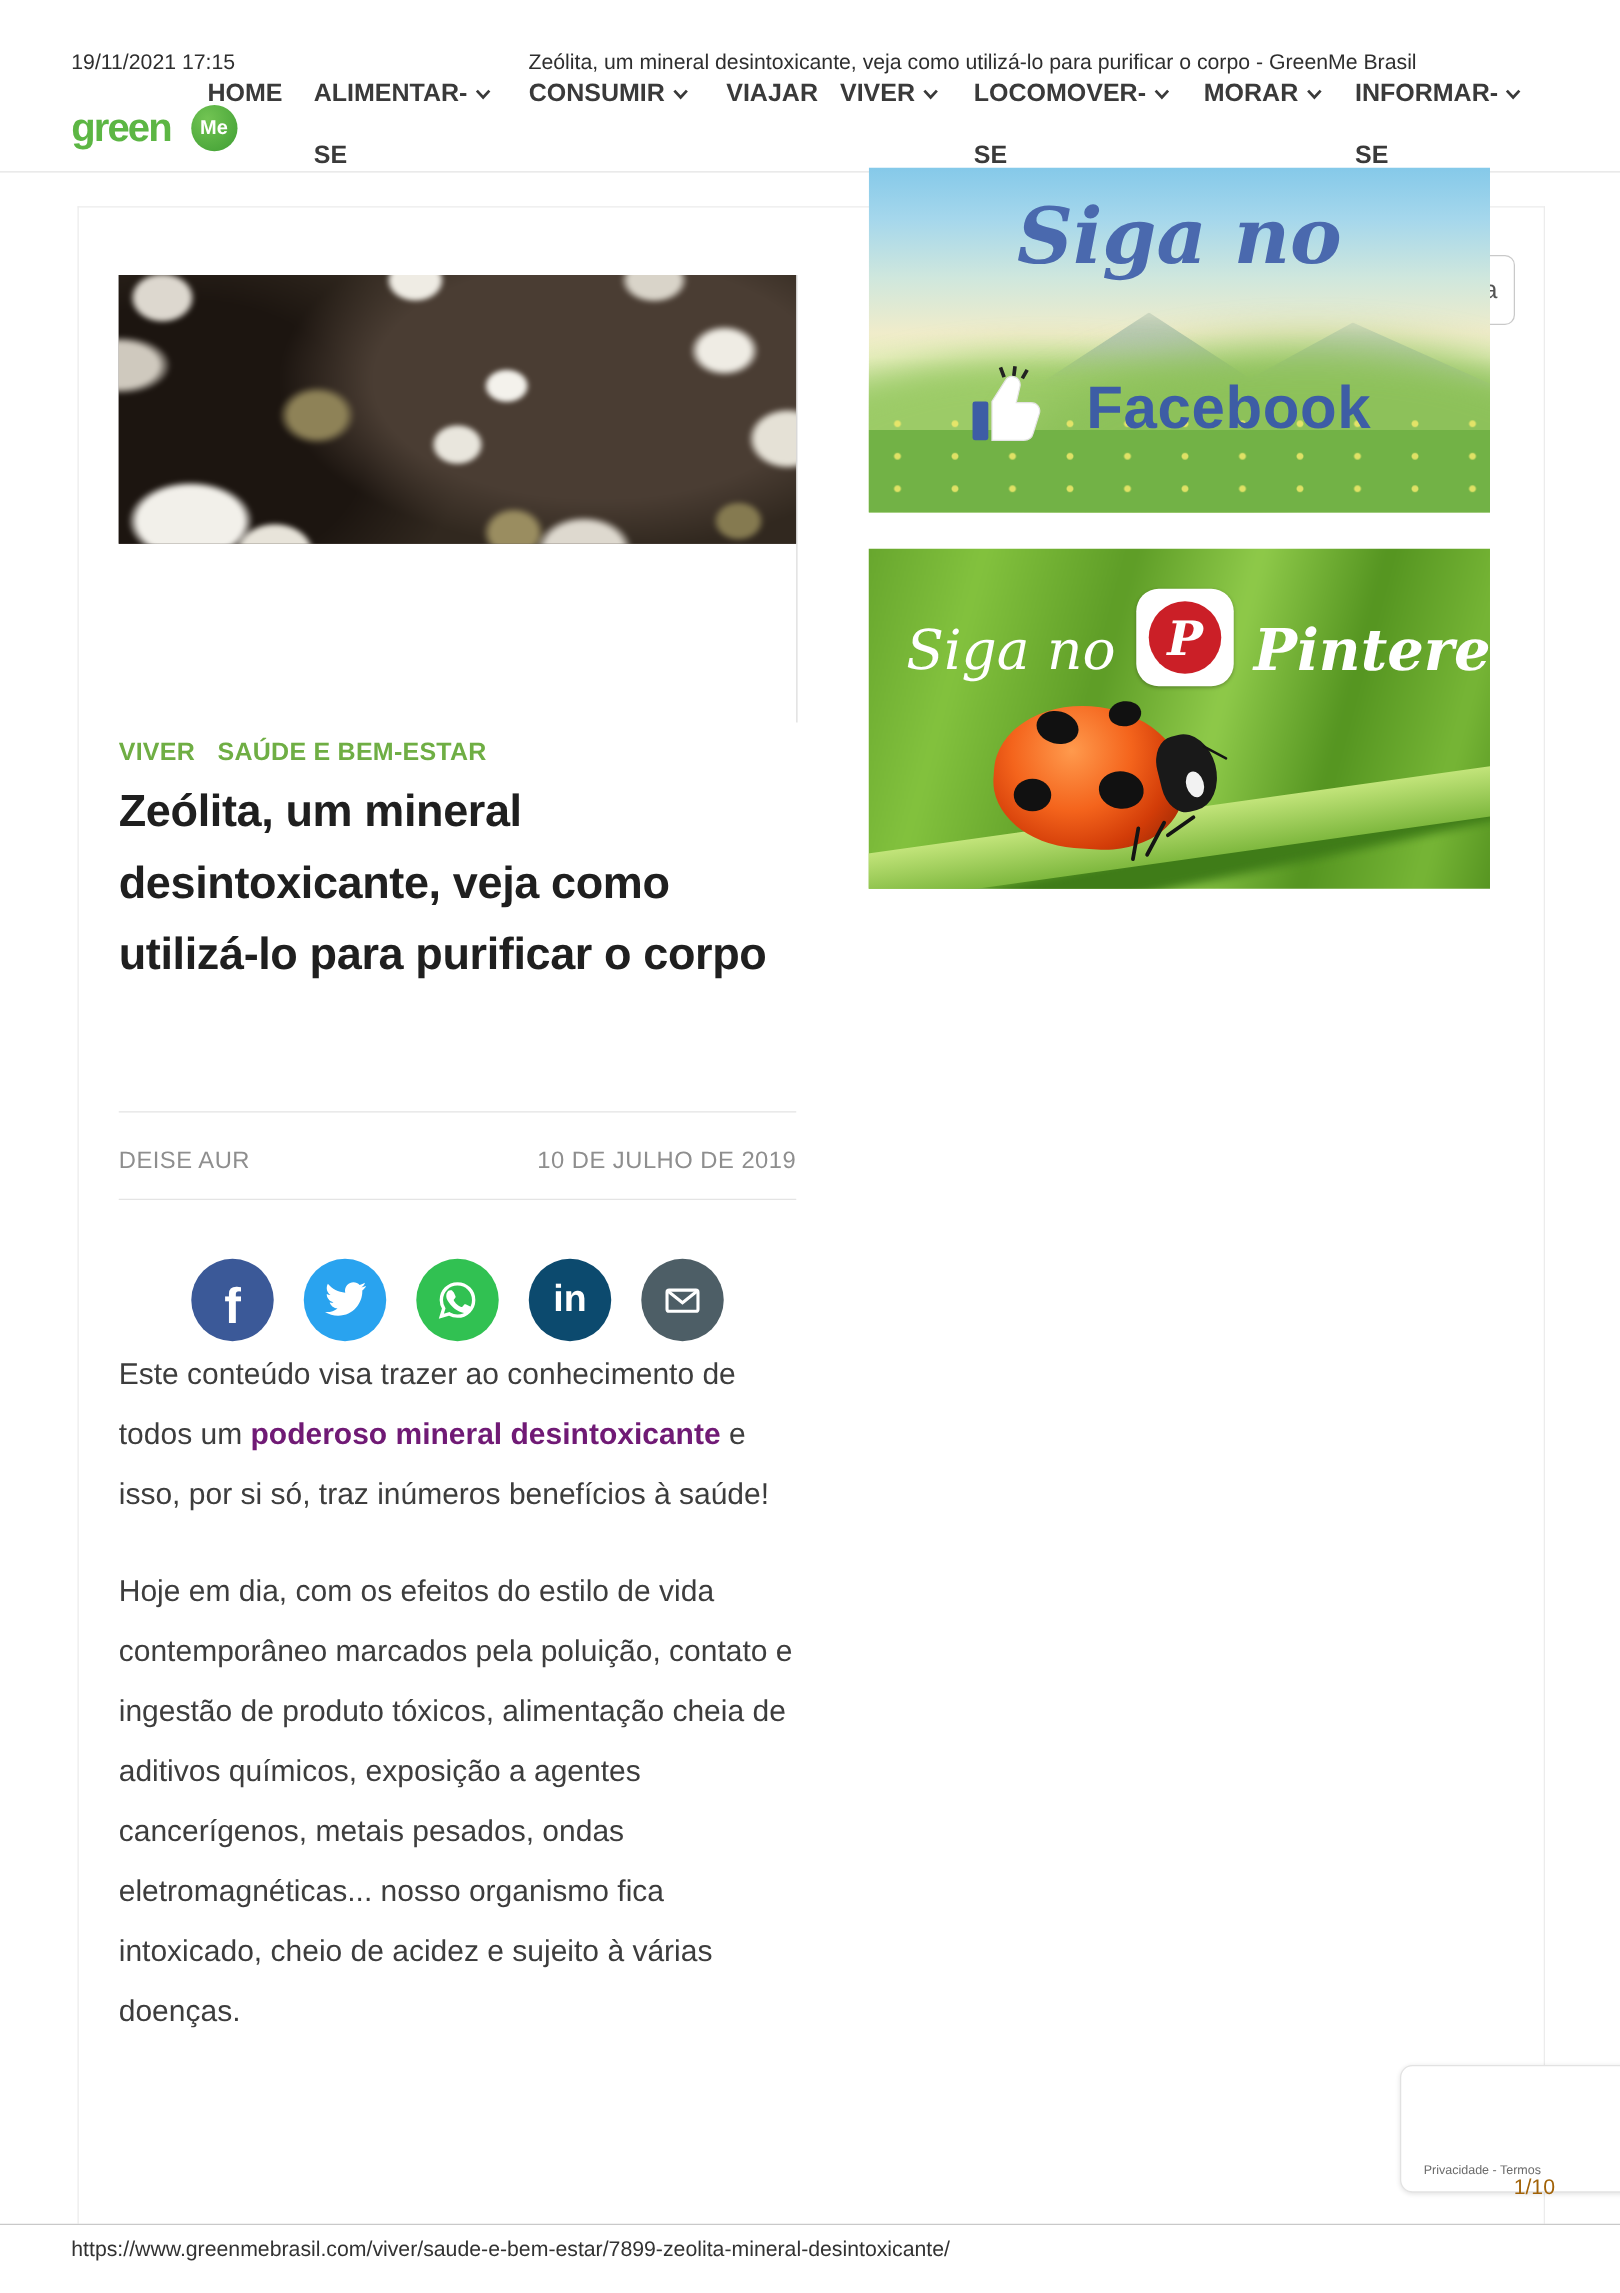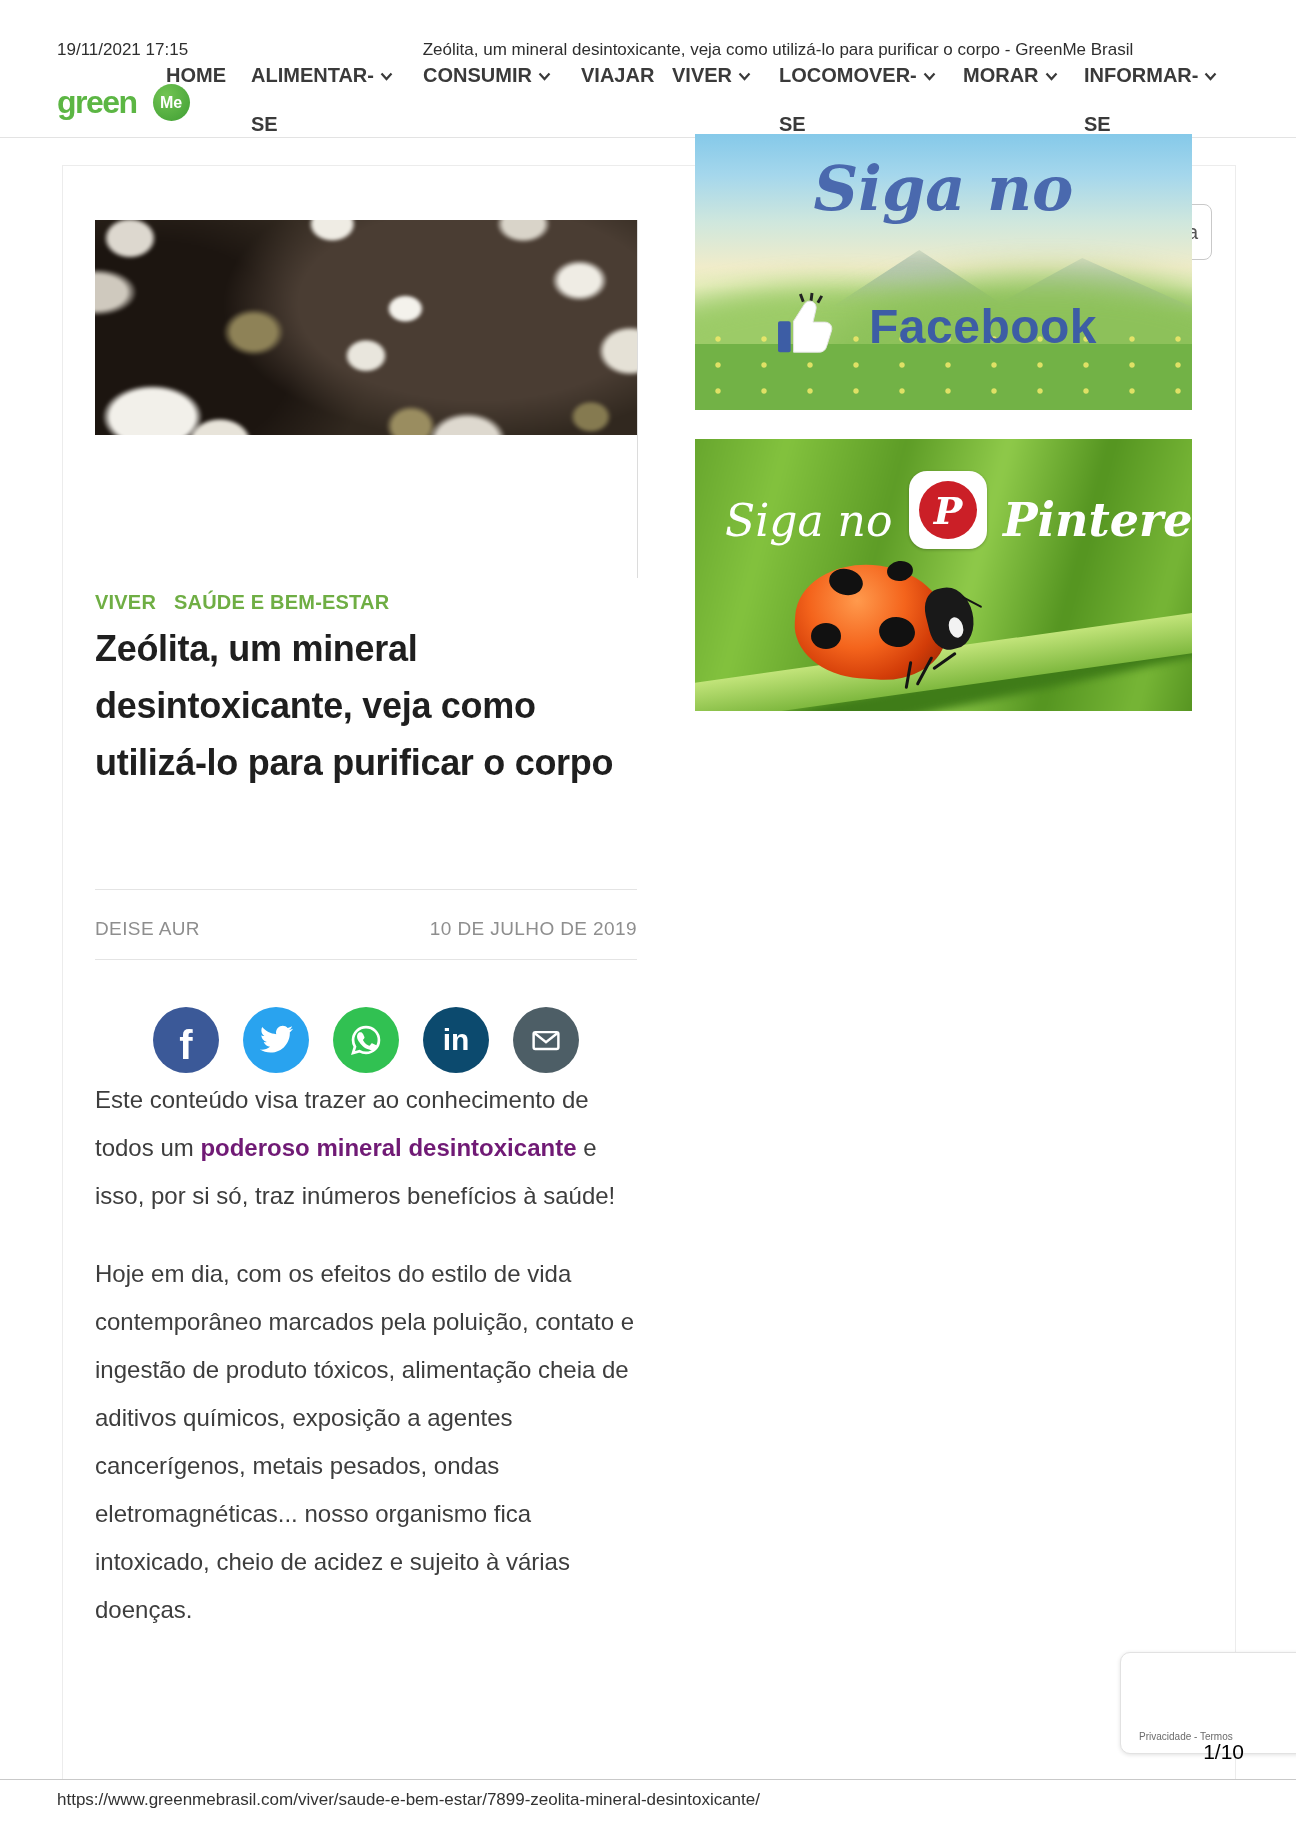--- a/index.html
+++ b/index.html
@@ -141,21 +141,21 @@
              font-style:italic;font-weight:bold;font-size:46px;color:#fff;}
 
   
   .badge{position:absolute;left:1120px;top:1652px;width:196px;height:100px;background:#fff;
          border:1px solid #e2e2e2;border-radius:10px;box-shadow:0 1px 4px rgba(0,0,0,.12);}
   .badge-text{position:absolute;left:18px;bottom:11px;font-size:10px;color:#6b6b6b;cursor:pointer;}
 
   
   .footer-line{position:absolute;left:0;top:1779px;width:1296px;height:1px;background:#c9c9c9;}
   .footer-url{position:absolute;left:57px;top:1790px;font-size:17px;color:#323232;}
-  .footer-page{position:absolute;right:52px;top:1740px;font-size:21px;color:#000000;}
+  .footer-page{position:absolute;right:52px;top:1740px;font-size:17px;color:#a16207;}
 </style>
 </head>
 <body>
 
 <div id="page">
 
   <div class="ph-date">19/11/2021 17:15</div>
   <div class="ph-title">Zeólita, um mineral desintoxicante, veja como utilizá-lo para purificar o corpo - GreenMe Brasil</div>
 
   <div class="logo">

